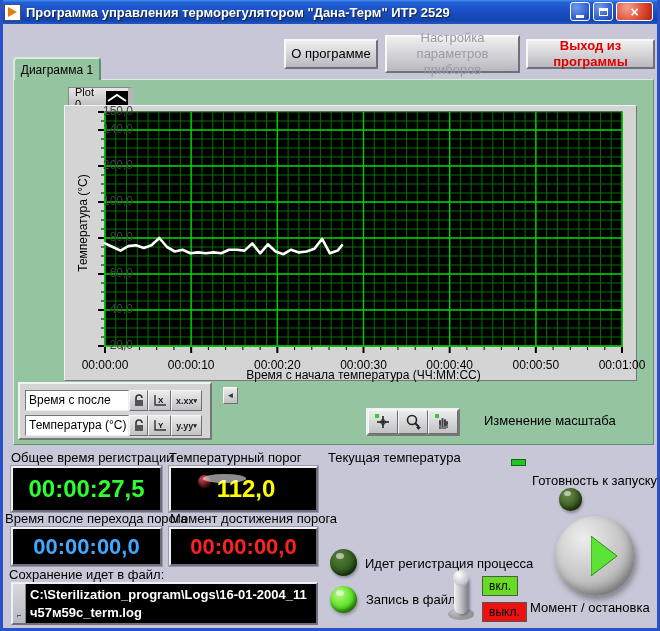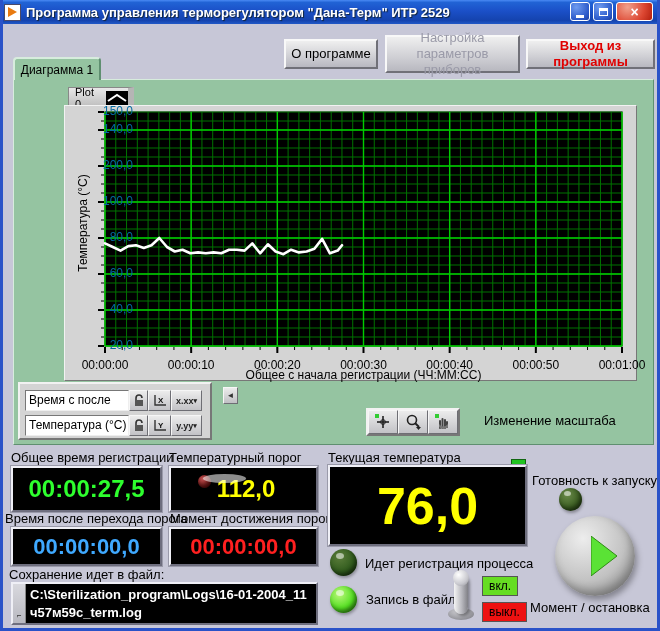--- a/index.html
+++ b/index.html
@@ -35,21 +35,21 @@
   #greenpanel{position:absolute;left:10px;top:79px;width:641px;height:366px;background:#95c4a1;
     border-top:1px solid #d7ecdd;border-left:1px solid #d7ecdd;border-right:1px solid #5f8f70;border-bottom:1px solid #5f8f70;}
   
   #legend{position:absolute;left:54px;top:7px;width:66px;height:21px;background:linear-gradient(180deg,#e8e8e8,#bdbdbd);
     border:1px solid #888;border-right:6px solid #b5b5b5;display:flex;align-items:center;font-size:11px;padding-left:6px;gap:5px;}
   #legend .sym{width:24px;height:14px;background:#000;display:flex;align-items:center;justify-content:center;}
   
   #chartpanel{position:absolute;left:50px;top:25px;width:573px;height:276px;background:#d4d4d4;
     border-top:1px solid #f2f2f2;border-left:1px solid #f2f2f2;border-right:1px solid #777;border-bottom:1px solid #777;}
   #plotwrap{position:absolute;left:32px;top:4px;width:533px;height:250px;}
-  .ytick{position:absolute;left:-6px;width:42px;text-align:right;font-size:12px;color:#0369a1;}
+  .ytick{position:absolute;left:-6px;width:42px;text-align:right;font-size:12px;color:#404040;}
   .xtick{position:absolute;width:66px;text-align:center;font-size:12px;color:#000;top:248px;}
   #ylab{position:absolute;left:-92px;top:110px;width:220px;text-align:center;font-size:12px;transform:rotate(-90deg);}
   #xlab{position:absolute;left:40px;top:262px;width:517px;text-align:center;font-size:12px;}
   
   #scalelegend{position:absolute;left:4px;top:302px;width:194px;height:58px;background:#d4d4d4;
     border-top:2px solid #f2f2f2;border-left:2px solid #f2f2f2;border-right:2px solid #777;border-bottom:2px solid #777;}
   .slrow{position:absolute;left:5px;height:21px;display:flex;}
   .slfield{width:104px;height:21px;background:#fff;border:1px solid #777;border-bottom-color:#eee;border-right-color:#eee;
     font-size:12px;padding:2px 3px;white-space:nowrap;overflow:hidden;}
   .slbtn{height:21px;background:linear-gradient(180deg,#ececec,#c2c2c6);border:1px solid;
@@ -305,21 +305,21 @@
           <div class="ytick" style="top: 192px;">40,0</div>
           <div class="ytick" style="top: 228px;">20,0</div>
           <div class="xtick" style="left: -25px;">00:00:00</div>
           <div class="xtick" style="left: 61.1667px;">00:00:10</div>
           <div class="xtick" style="left: 147.333px;">00:00:20</div>
           <div class="xtick" style="left: 233.5px;">00:00:30</div>
           <div class="xtick" style="left: 319.667px;">00:00:40</div>
           <div class="xtick" style="left: 405.833px;">00:00:50</div>
           <div class="xtick" style="left: 492px;">00:01:00</div>
         </div>
-      <div id="xlab">Общее с начала регистрации (ЧЧ:ММ:СС)</div>
+      <div id="xlab">Время с начала температура (ЧЧ:ММ:СС)</div>
     </div>
 
     <div id="scalelegend">
       <div class="slrow" style="top:6px">
         <div class="slfield">Время с после</div>
         <div class="slbtn" style="width:19px">
           <svg width="10" height="13">
               <path d="M2,6 V4 a3,3 0 0 1 6,0" fill="none" stroke="#333" stroke-width="1.6"></path>
               <rect x="1" y="6" width="8" height="6" fill="#555"></rect>
             </svg>
@@ -402,23 +402,20 @@
     <span class="lcd" style="font-size: 22px; color: rgb(63, 169, 255);">00:00:00,0</span>
   </div>
 
   <div class="lbl" style="left:167px;top:511px">Момент достижения порога</div>
   <div class="lcdbox" style="left:166px;top:527px;width:149px;height:39px">
     <span class="lcd" style="font-size: 22px; color: rgb(255, 32, 32);">00:00:00,0</span>
   </div>
 
   <div class="lbl" style="left:325px;top:450px">Текущая температура</div>
   <div id="greendash"></div>
-  <div class="lcdbox" style="left:325px;top:465px;width:199px;height:81px">
-    <span class="lcd" style="font-size: 52px; color: rgb(255, 255, 0);">76,0</span>
-  </div>
 
   <div class="lbl" style="left:6px;top:567px">Сохранение идет в файл:</div>
   <div id="filebox">
     <div class="strip">⌐</div>
     <div class="txt">C:\Sterilization_program\Logs\16-01-2004_11ч57м59с_term.log</div>
   </div>
 
   <div class="lbl" style="left:529px;top:473px">Готовность к запуску</div>
   <div class="led" style="left:556px;top:488px;width:23px;height:23px;background:radial-gradient(circle at 35% 30%,#6a8a4a,#3a5c20 60%,#1e3510)">
       <i></i>

